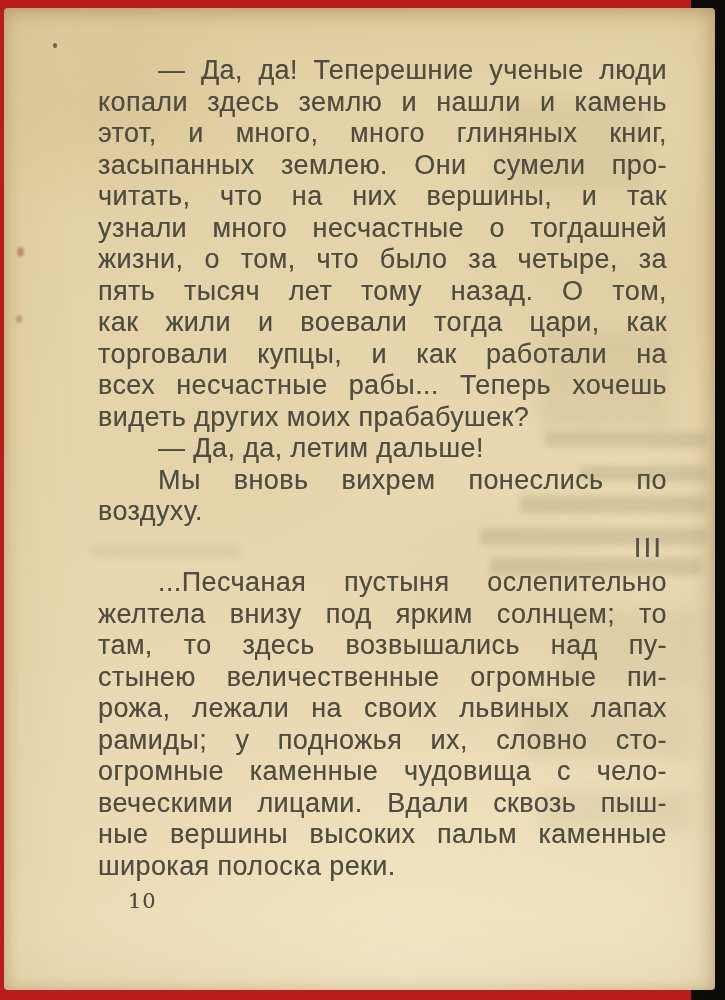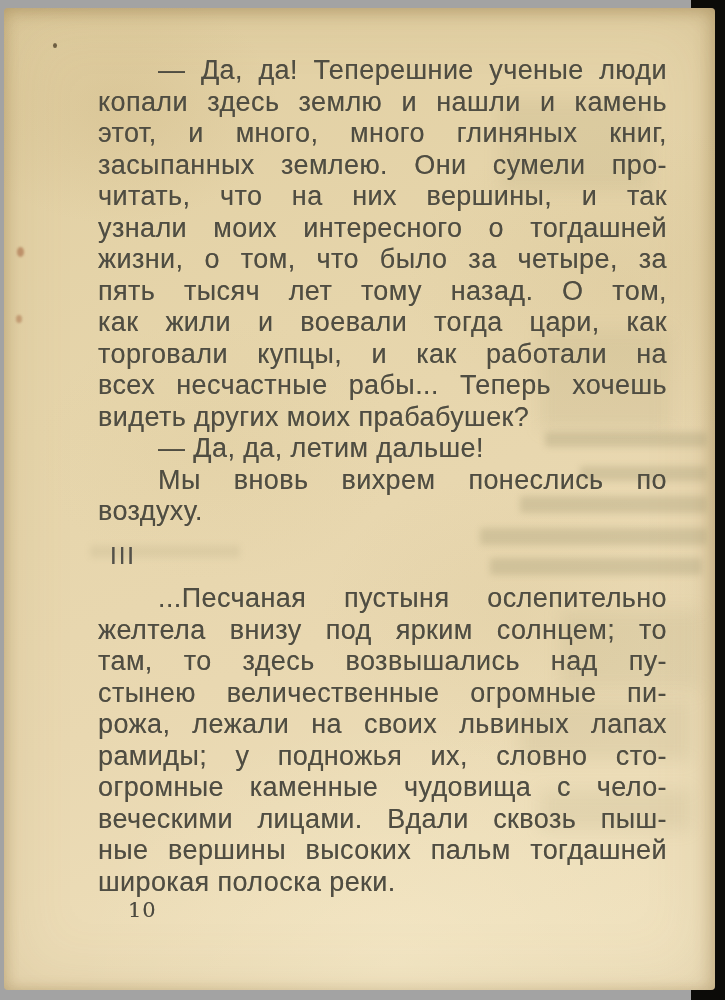--- a/index.html
+++ b/index.html
@@ -7,21 +7,21 @@
     padding: 0;
     width: 725px;
     height: 1000px;
     overflow: hidden;
     background: #0c0b08;
   }
   .scan {
     position: relative;
     width: 691px;
     height: 1000px;
-    background: #a3a3a3;
+    background: #b91c1c;
   }
   .paper {
     position: absolute;
     left: 4px;
     top: 8px;
     width: 711px;
     height: 982px;
     border-radius: 4px;
     background: linear-gradient(158deg, #e1cfa2 0%, #e6d5ab 35%, #e9d8b1 60%, #f0e2bf 100%);
     box-shadow: inset 0 0 70px rgba(145,110,55,0.16),
@@ -66,31 +66,31 @@
     text-shadow: 0 0 0.6px rgba(76,73,62,0.55);
   }
   .line {
     text-align: justify;
     text-align-last: justify;
     white-space: normal;
   }
   .line.end { text-align-last: left; }
   .line.first { text-indent: 60px; }
   .section-heading {
-    margin: 12px;
-    font-size: 24px;
+    margin: 4px;
+    font-size: 28px;
     font-weight: normal;
     line-height: 31.5px;
-    text-align: left;
+    text-align: right;
     letter-spacing: 2px;
     color: #53514a;
   }
   .para-4 { margin-top: 1px; }
   .page-number {
-    margin-top: 2px;
+    margin-top: 9px;
     margin-left: 30px;
     font-family: "DejaVu Serif", serif;
     font-size: 21px;
     line-height: 21px;
     letter-spacing: 1px;
     color: #4c4a40;
   }
 </style>
 </head>
 <body>
@@ -116,21 +116,21 @@
     <div class="speck" style="left:12px; top:307px; width:6px; height:8px;  background:rgba(160,95,60,0.45); filter:blur(1px);"></div>
 
     <div class="text-block">
 
       <div class="para">
         <div class="line first">— Да, да! Теперешние ученые люди</div>
         <div class="line">копали здесь землю и нашли и камень</div>
         <div class="line">этот, и много, много глиняных книг,</div>
         <div class="line">засыпанных землею. Они сумели про-</div>
         <div class="line">читать, что на них вершины, и так</div>
-        <div class="line">узнали моих интересного о тогдашней</div>
+        <div class="line">узнали много несчастные о тогдашней</div>
         <div class="line">жизни, о том, что было за четыре, за</div>
         <div class="line">пять тысяч лет тому назад. О том,</div>
         <div class="line">как жили и воевали тогда цари, как</div>
         <div class="line">торговали купцы, и как работали на</div>
         <div class="line">всех несчастные рабы... Теперь хочешь</div>
         <div class="line end">видеть других моих прабабушек?</div>
       </div>
 
       <div class="para">
         <div class="line first end">— Да, да, летим дальше!</div>
@@ -145,21 +145,21 @@
 
       <div class="para para-4">
         <div class="line first">...Песчаная пустыня ослепительно</div>
         <div class="line">желтела внизу под ярким солнцем; то</div>
         <div class="line">там, то здесь возвышались над пу-</div>
         <div class="line">стынею величественные огромные пи-</div>
         <div class="line">рожа, лежали на своих львиных лапах</div>
         <div class="line">рамиды; у подножья их, словно сто-</div>
         <div class="line">огромные каменные чудовища с чело-</div>
         <div class="line">веческими лицами. Вдали сквозь пыш-</div>
-        <div class="line">ные вершины высоких пальм тогдашней</div>
+        <div class="line">ные вершины высоких пальм каменные</div>
         <div class="line end">широкая полоска реки.</div>
       </div>
 
       <div class="page-number">10</div>
 
     </div>
   </div>
 </div>
 
 </body></html>

